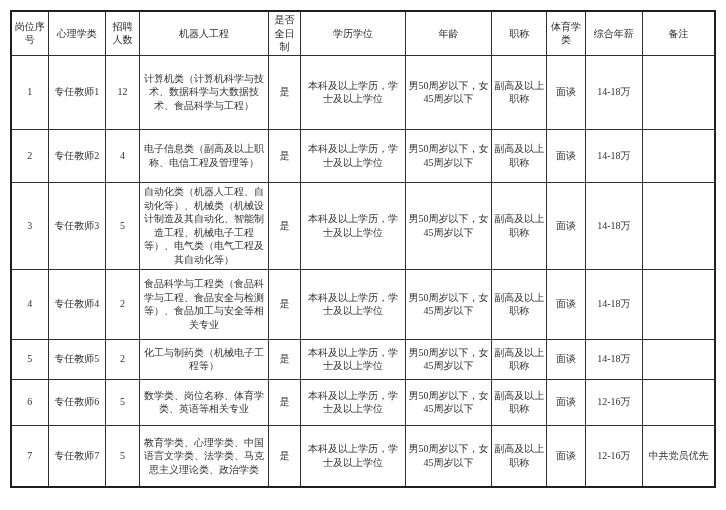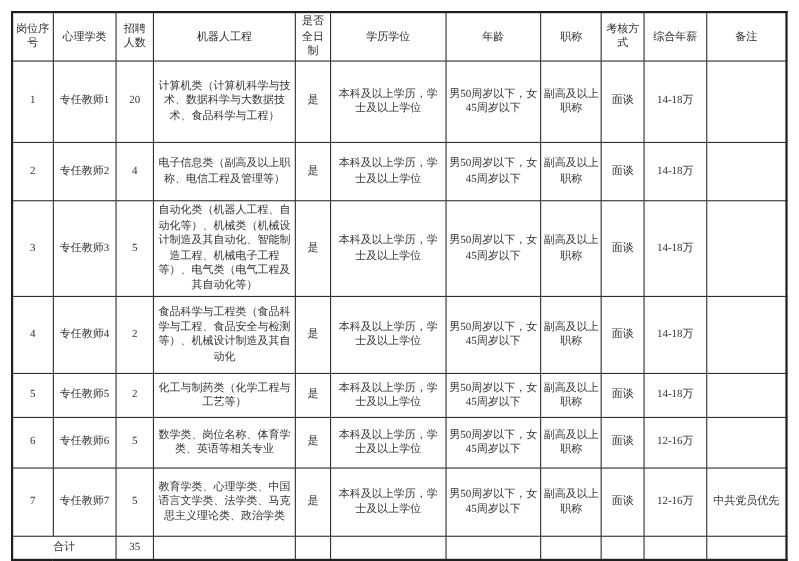--- a/index.html
+++ b/index.html
@@ -61,28 +61,28 @@
     <tbody>
         <tr style="height:43px">
       <th>岗位序号</th>
       <th>心理学类</th>
       <th>招聘人数</th>
       <th>机器人工程</th>
       <th>是否全日制</th>
       <th>学历学位</th>
       <th>年龄</th>
       <th>职称</th>
-      <th>考核方式</th>
+      <th>体育学类</th>
       <th>综合年薪</th>
       <th>备注</th>
     </tr>
     <tr style="height:74px">
       <td>1</td>
       <td>专任教师1</td>
-      <td>20</td>
+      <td>12</td>
       <td>计算机类（计算机科学与技术、数据科学与大数据技术、食品科学与工程）</td>
       <td>是</td>
       <td>本科及以上学历，学士及以上学位</td>
       <td>男50周岁以下，女45周岁以下</td>
       <td>副高及以上职称</td>
       <td>面谈</td>
       <td>14-18万</td>
       <td></td>
     </tr>
     <tr style="height:53px">
@@ -108,34 +108,34 @@
       <td>男50周岁以下，女45周岁以下</td>
       <td>副高及以上职称</td>
       <td>面谈</td>
       <td>14-18万</td>
       <td></td>
     </tr>
     <tr style="height:70px">
       <td>4</td>
       <td>专任教师4</td>
       <td>2</td>
-      <td>食品科学与工程类（食品科学与工程、食品安全与检测等）、机械设计制造及其自动化</td>
+      <td>食品科学与工程类（食品科学与工程、食品安全与检测等）、食品加工与安全等相关专业</td>
       <td>是</td>
       <td>本科及以上学历，学士及以上学位</td>
       <td>男50周岁以下，女45周岁以下</td>
       <td>副高及以上职称</td>
       <td>面谈</td>
       <td>14-18万</td>
       <td></td>
     </tr>
     <tr style="height:40px">
       <td>5</td>
       <td>专任教师5</td>
       <td>2</td>
-      <td>化工与制药类（化学工程与工艺等）</td>
+      <td>化工与制药类（机械电子工程等）</td>
       <td>是</td>
       <td>本科及以上学历，学士及以上学位</td>
       <td>男50周岁以下，女45周岁以下</td>
       <td>副高及以上职称</td>
       <td>面谈</td>
       <td>14-18万</td>
       <td></td>
     </tr>
     <tr style="height:46px">
       <td>6</td>
@@ -156,27 +156,15 @@
       <td>5</td>
       <td>教育学类、心理学类、中国语言文学类、法学类、马克思主义理论类、政治学类</td>
       <td>是</td>
       <td>本科及以上学历，学士及以上学位</td>
       <td>男50周岁以下，女45周岁以下</td>
       <td>副高及以上职称</td>
       <td>面谈</td>
       <td>12-16万</td>
       <td>中共党员优先</td>
     </tr>
-    <tr style="height:22px">
-      <td colspan="2">合计</td>
-      <td>35</td>
-      <td></td>
-      <td></td>
-      <td></td>
-      <td></td>
-      <td></td>
-      <td></td>
-      <td></td>
-      <td></td>
-    </tr>
   </tbody>
     </table>
 </div>
 
 </body></html>

